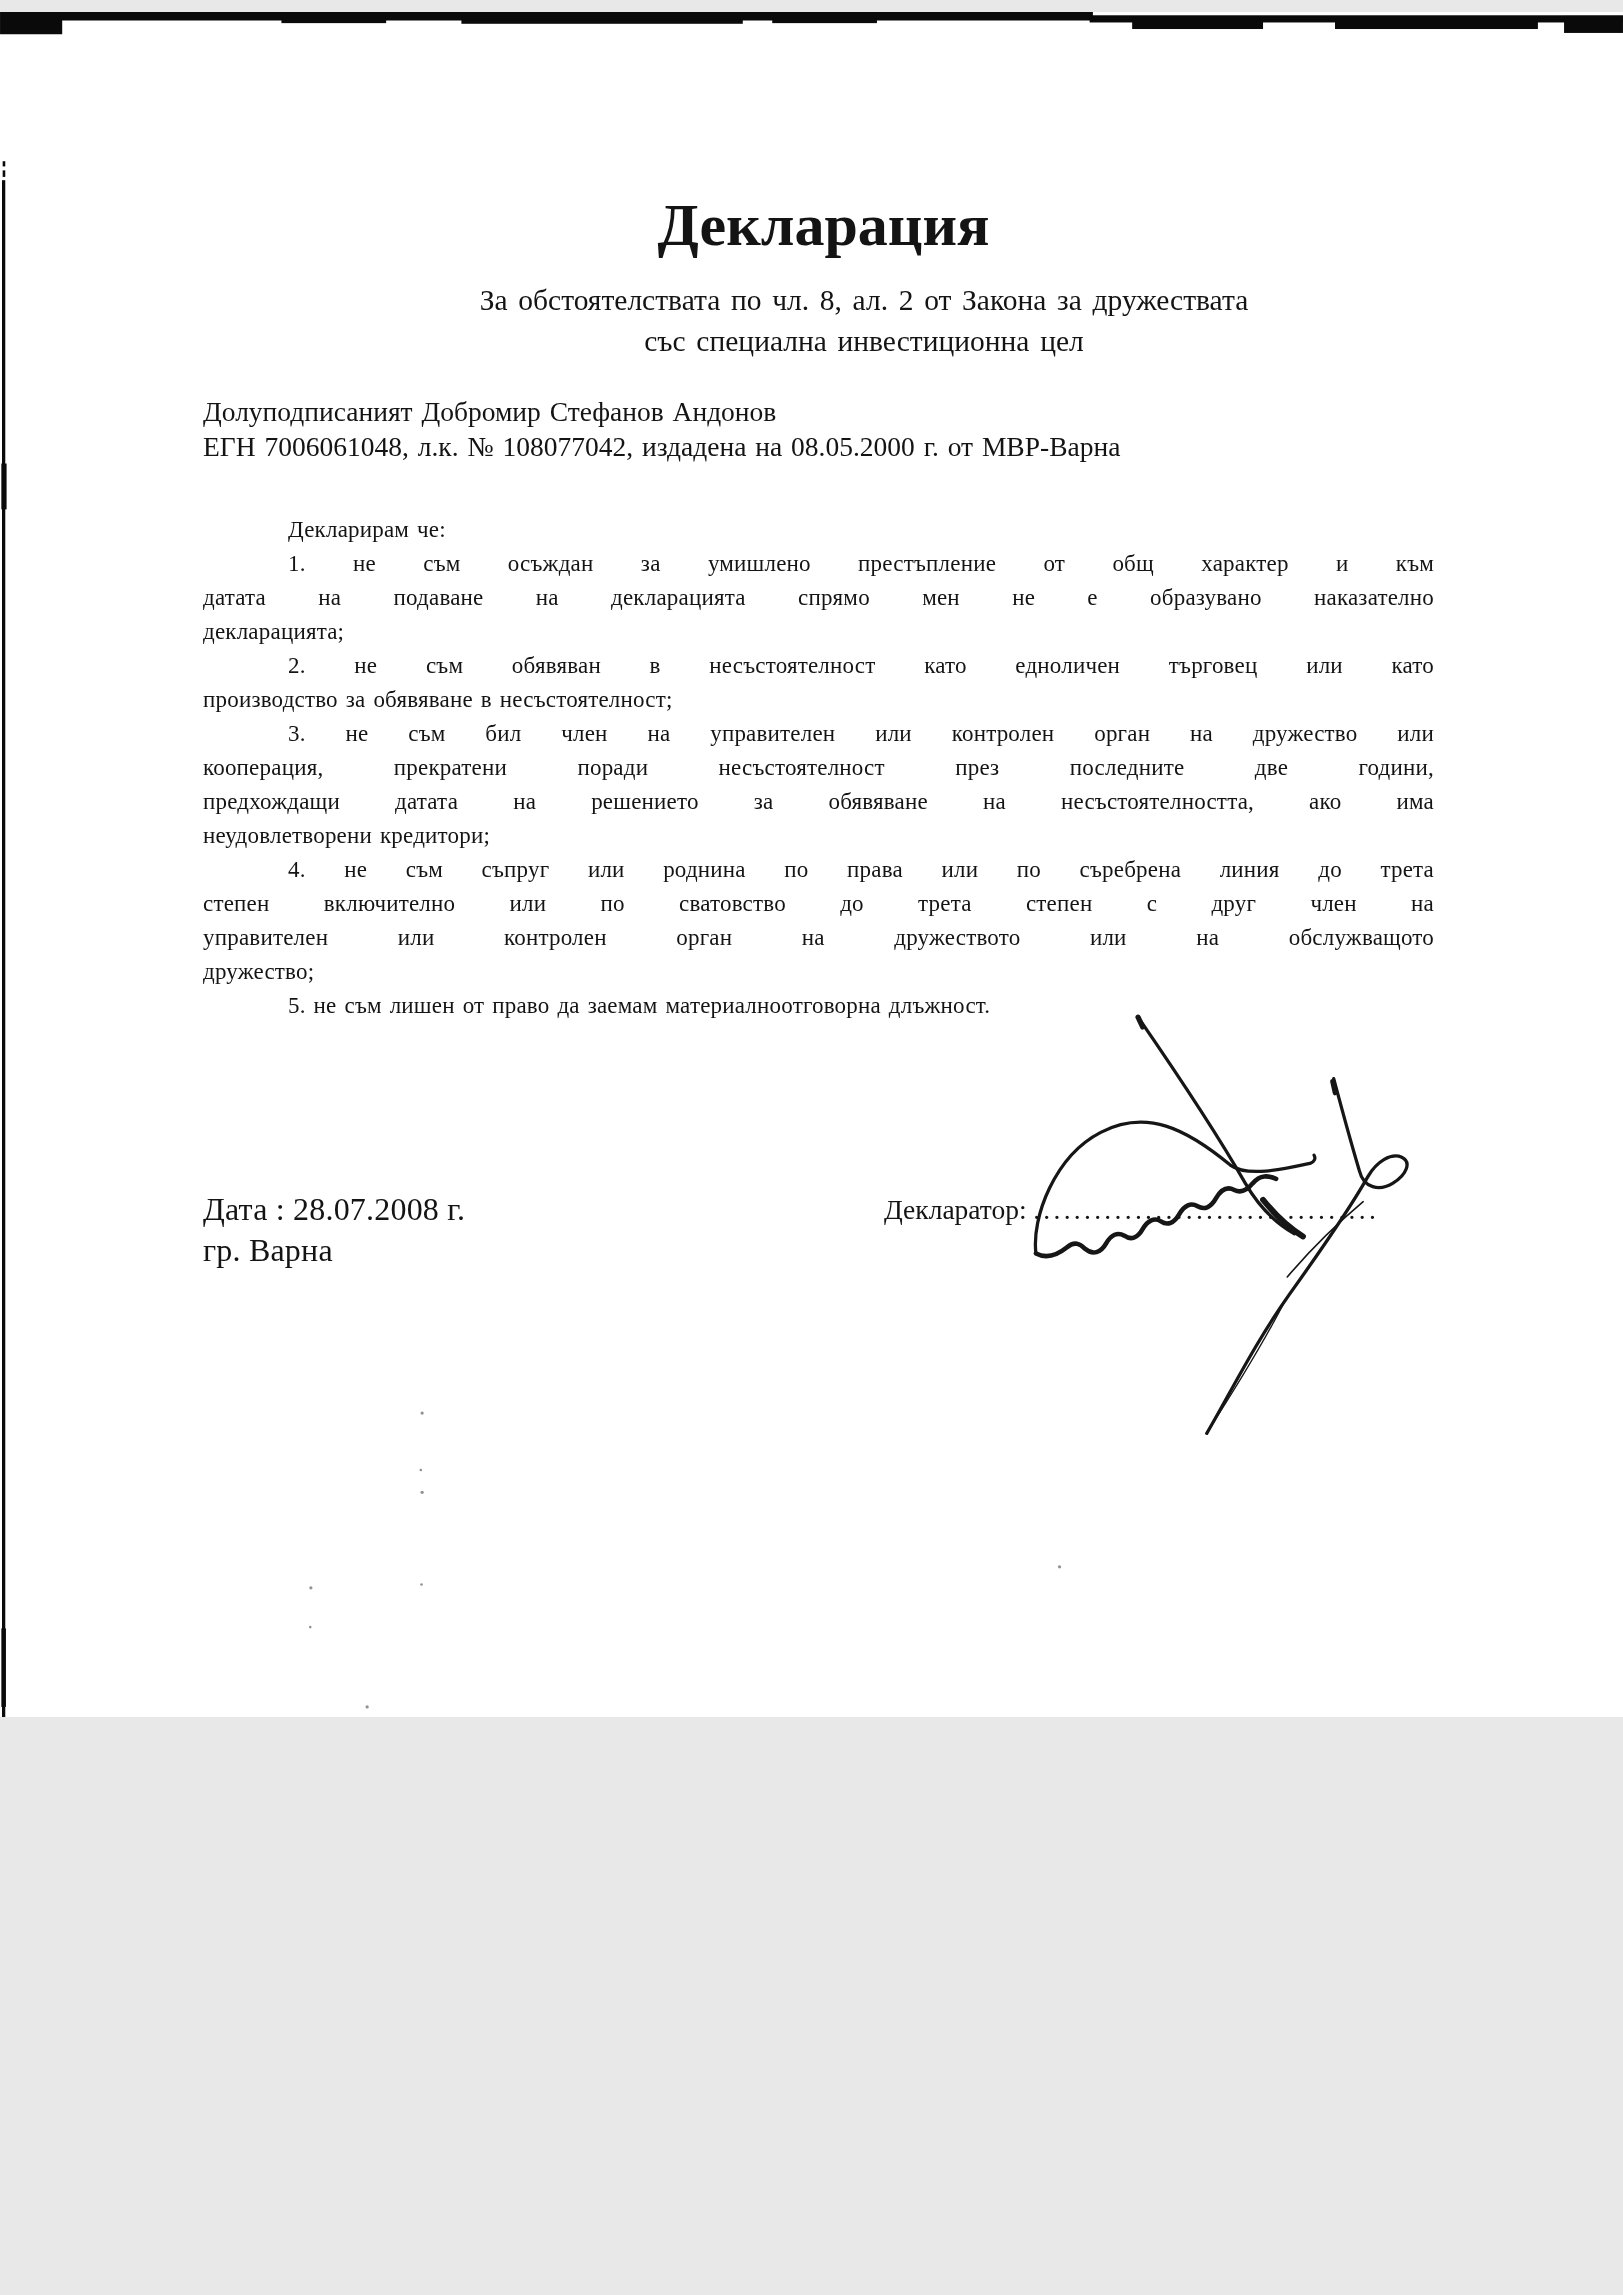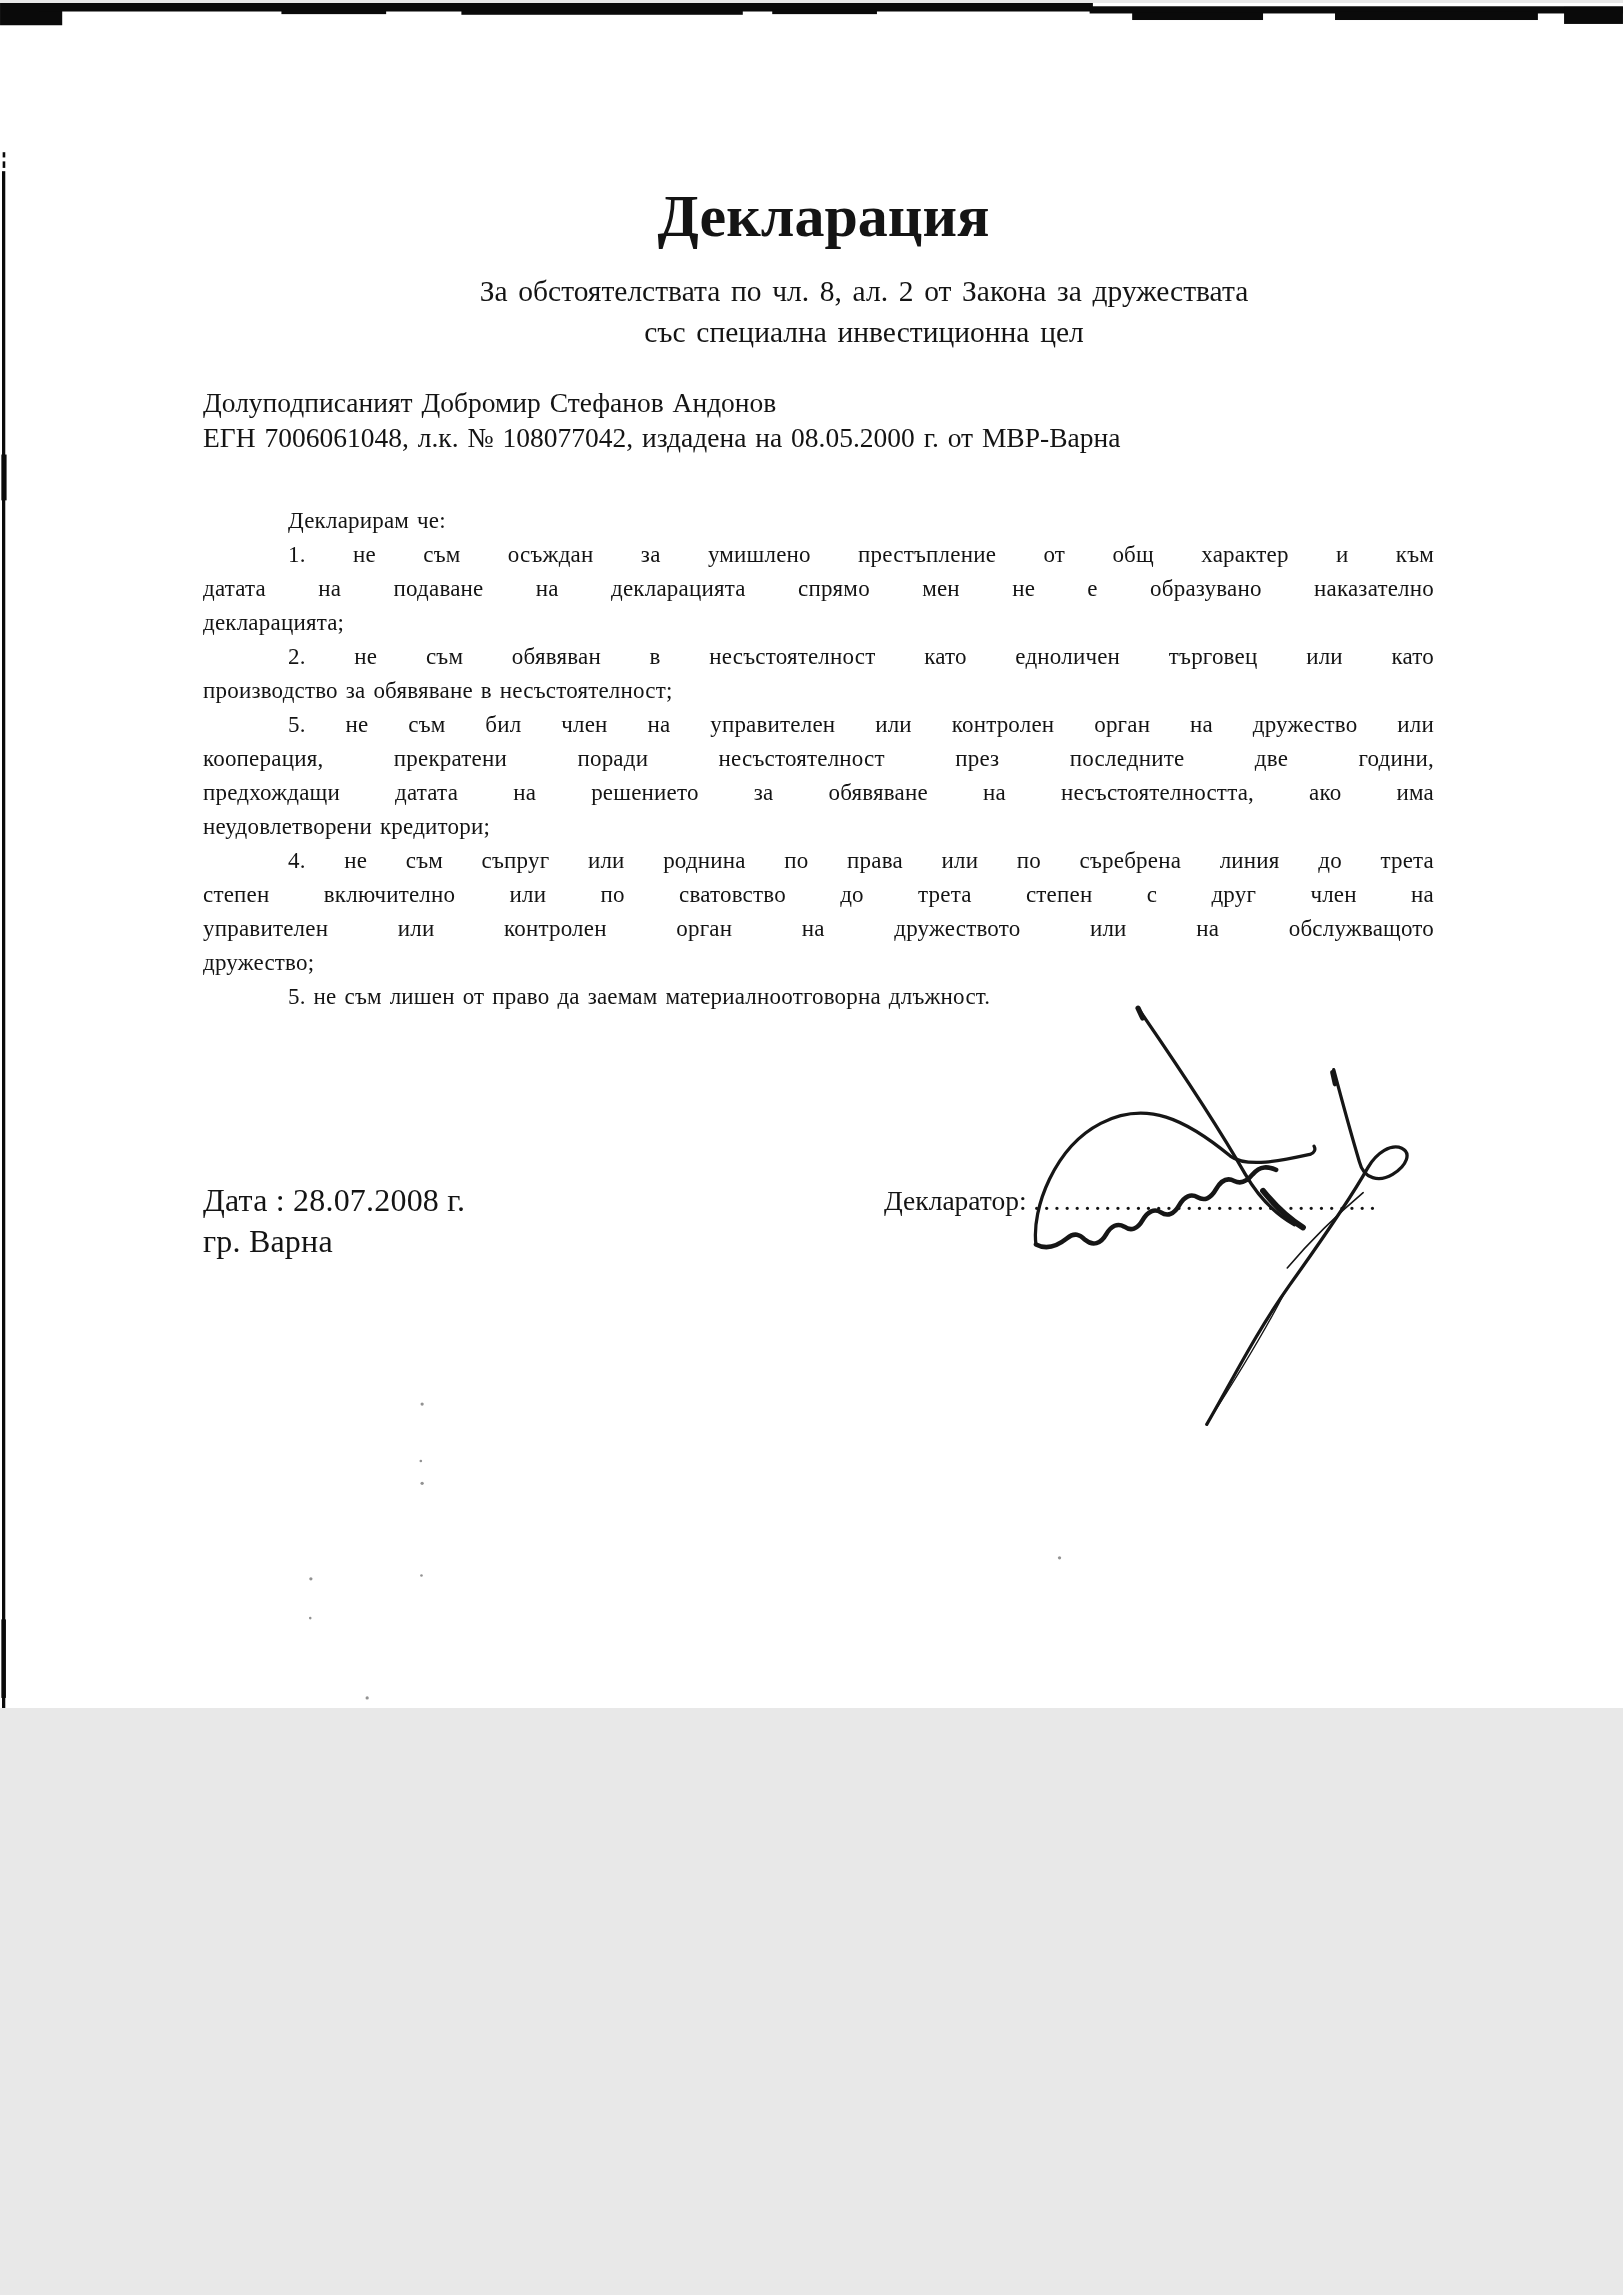--- a/index.html
+++ b/index.html
@@ -1,20 +1,20 @@
 <!DOCTYPE html>
 <html style="font-size:10.5px"><head>
 <meta charset="utf-8">
 <style>
   html, body { margin: 0; padding: 0; background: #e8e8e8; }
   .page {
     position: relative;
     width: 1623px;
     height: 1705px;
-    margin: 3px auto;
+    margin: 12px auto;
     background: #ffffff;
     overflow: hidden;
     font-family: "Liberation Serif", "DejaVu Serif", serif;
     color: #141414;
   }
   .doc-title {
     position: absolute;
     left: 203px; top: 179px; width: 1241px;
     text-align: center;
     font-size: 60px; font-weight: 700;
@@ -98,21 +98,21 @@
       <div class="bline j">датата на подаване на декларацията спрямо мен не е образувано наказателно</div>
       <div class="bline l">декларацията;</div>
     </div>
 
     <div>
       <div class="bline j ind">2. не съм обявяван в несъстоятелност като едноличен търговец или като</div>
       <div class="bline l">производство за обявяване в несъстоятелност;</div>
     </div>
 
     <div>
-      <div class="bline j ind">5. не съм бил член на управителен или контролен орган на дружество или</div>
+      <div class="bline j ind">3. не съм бил член на управителен или контролен орган на дружество или</div>
       <div class="bline j">кооперация, прекратени поради несъстоятелност през последните две години,</div>
       <div class="bline j">предхождащи датата на решението за обявяване на несъстоятелността, ако има</div>
       <div class="bline l">неудовлетворени кредитори;</div>
     </div>
 
     <div>
       <div class="bline j ind">4. не съм съпруг или роднина по права или по съребрена линия до трета</div>
       <div class="bline j">степен включително или по сватовство до трета степен с друг член на</div>
       <div class="bline j">управителен или контролен орган на дружеството или на обслужващото</div>
       <div class="bline l">дружество;</div>

